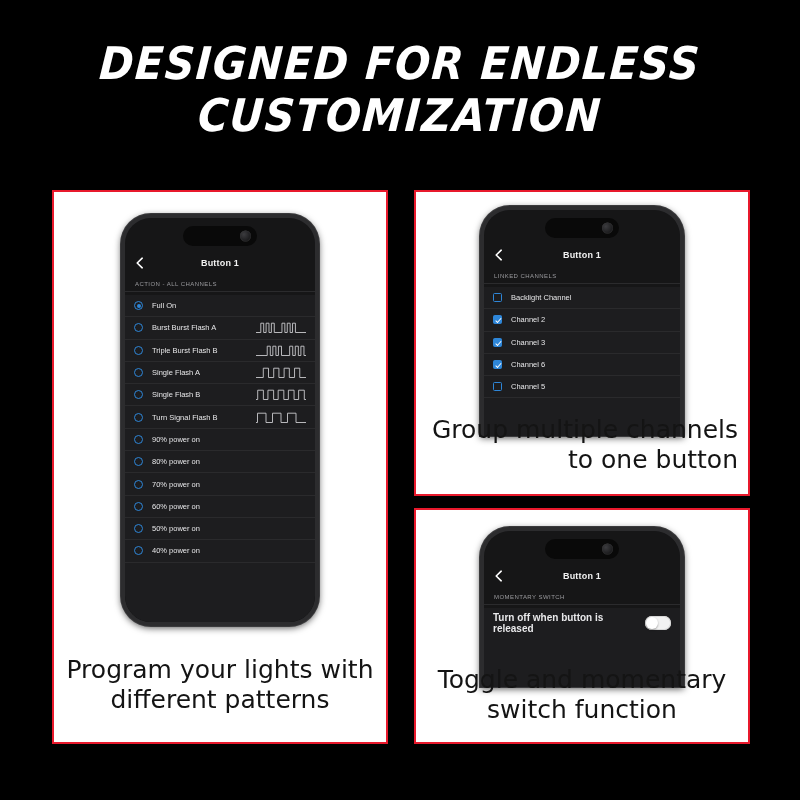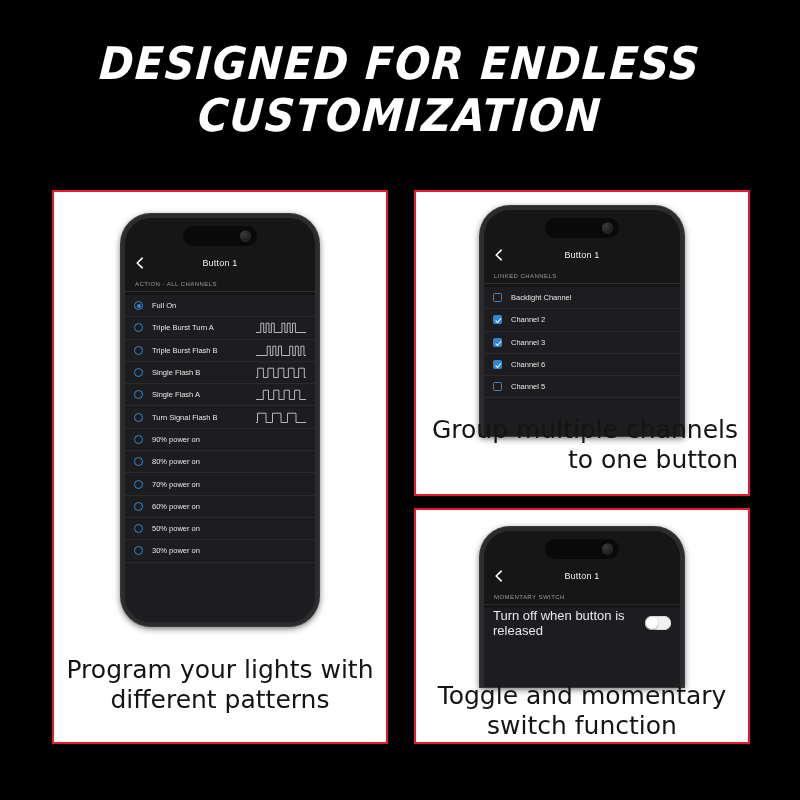--- a/index.html
+++ b/index.html
@@ -37,21 +37,21 @@
   #panel-tr .phone-wrap{top:14px;}
   #panel-br .phone-wrap{top:17px;}
 
   .caption{
     position:absolute;left:10px;right:10px;text-align:center;
     color:#141414;font-size:25px;line-height:1.18;
     font-family:"DejaVu Sans",sans-serif;
   }
   #panel-left .caption{bottom:28px;}
   #panel-tr .caption{bottom:20px;text-align:right;}
-  #panel-br .caption{bottom:2px;}
+  #panel-br .caption{bottom:18px;}
 
   
   .phone{
     position:relative;background:#1b1b1d;
     border:4px solid #2c2c2e;border-radius:30px;
     box-shadow:0 0 0 1px #3a3a3c, 0 2px 7px rgba(0,0,0,.65);
     box-sizing:border-box;overflow:hidden;
   }
   .phone.p1{width:198px;height:412px;}
   .phone.p2{width:204px;height:230px;border-bottom:none;border-radius:30px 30px 0 0;}
@@ -75,21 +75,21 @@
     background:radial-gradient(circle at 35% 35%,#3c3c3f 0%,#1a1a1c 70%);
     box-shadow:inset 0 0 1px #555;
   }
 
   
   .navbar{
     position:absolute;left:0;right:0;top:32px;height:26px;
     display:flex;align-items:center;justify-content:center;
     border-bottom:1px solid #2b2b2d;
   }
-  .navbar .title{color:#f2f2f2;font-size:9px;font-weight:normal;letter-spacing:.2px;}
+  .navbar .title{color:#f2f2f2;font-size:9px;font-weight:bold;letter-spacing:.2px;}
   .back-ico{
     position:absolute;left:9px;top:50%;transform:translateY(-50%);
     width:12px;height:12px;
   }
   .back-ico svg{display:block;}
 
   .section-label{
     position:absolute;left:0;right:0;
     color:#9a9a9e;font-size:6px;letter-spacing:.45px;
     padding:5px 0 4px 10px;box-sizing:border-box;
@@ -131,21 +131,21 @@
   }
 
   .wave{margin-left:auto;width:50px;height:13px;flex:0 0 auto;}
   .wave svg{display:block;}
 
   
   .toggle-row{
     position:relative;display:flex;align-items:center;
     padding:0 9px;height:30px;box-sizing:border-box;
   }
-  .toggle-row .label{color:#e9e9eb;font-size:13px;}
+  .toggle-row .label{color:#e9e9eb;font-size:10px;font-weight:bold;}
   .switch{
     margin-left:auto;width:26px;height:14px;border-radius:8px;
     background:#f2f2f2;position:relative;flex:0 0 auto;
     box-shadow:inset 0 0 0 1px #d8d8d8;
   }
   .switch .knob{
     position:absolute;left:1px;top:1px;width:12px;height:12px;border-radius:50%;
     background:#fff;box-shadow:0 1px 2px rgba(0,0,0,.35);
   }
 </style>
@@ -179,56 +179,56 @@
 
           <div class="section-label">ACTION - ALL CHANNELS</div>
 
           <div class="list" id="list-patterns">
               <div class="row">
                 <span class="radio on"></span>
                 <span class="label">Full On</span>
               </div>
               <div class="row">
                 <span class="radio"></span>
-                <span class="label">Triple Burst Turn A</span>
+                <span class="label">Burst Burst Flash A</span>
                 <span class="wave">
                   <svg viewBox="0 0 50 13" width="50" height="13">
                     <polyline points="0.00,11.50 4.81,11.50 4.81,2.20 7.69,2.20 7.69,11.50 10.10,11.50 10.10,2.20 12.98,2.20 12.98,11.50 15.38,11.50 15.38,2.20 18.27,2.20 18.27,11.50 25.96,11.50 25.96,2.20 28.85,2.20 28.85,11.50 31.25,11.50 31.25,2.20 34.13,2.20 34.13,11.50 36.54,11.50 36.54,2.20 39.42,2.20 39.42,11.50 50.00,11.50" fill="none" stroke="#c9c9cd" stroke-width="0.9" stroke-linejoin="miter" stroke-linecap="square"></polyline>
                   </svg>
                 </span>
               </div>
               <div class="row">
                 <span class="radio"></span>
                 <span class="label">Triple Burst Flash B</span>
                 <span class="wave">
                   <svg viewBox="0 0 50 13" width="50" height="13">
                     <polyline points="0.00,11.50 11.22,11.50 11.22,2.20 14.29,2.20 14.29,11.50 16.84,11.50 16.84,2.20 19.90,2.20 19.90,11.50 22.45,11.50 22.45,2.20 25.51,2.20 25.51,11.50 33.67,11.50 33.67,2.20 36.73,2.20 36.73,11.50 39.29,11.50 39.29,2.20 42.35,2.20 42.35,11.50 44.90,11.50 44.90,2.20 47.96,2.20 47.96,11.50 50.00,11.50" fill="none" stroke="#c9c9cd" stroke-width="0.9" stroke-linejoin="miter" stroke-linecap="square"></polyline>
                   </svg>
                 </span>
               </div>
               <div class="row">
                 <span class="radio"></span>
+                <span class="label">Single Flash A</span>
+                <span class="wave">
+                  <svg viewBox="0 0 50 13" width="50" height="13">
+                    <polyline points="0.00,11.50 7.29,11.50 7.29,2.20 12.50,2.20 12.50,11.50 17.71,11.50 17.71,2.20 22.92,2.20 22.92,11.50 28.13,11.50 28.13,2.20 33.33,2.20 33.33,11.50 38.54,11.50 38.54,2.20 43.75,2.20 43.75,11.50 50.00,11.50" fill="none" stroke="#c9c9cd" stroke-width="0.9" stroke-linejoin="miter" stroke-linecap="square"></polyline>
+                  </svg>
+                </span>
+              </div>
+              <div class="row">
+                <span class="radio"></span>
                 <span class="label">Single Flash B</span>
                 <span class="wave">
                   <svg viewBox="0 0 50 13" width="50" height="13">
                     <polyline points="0.00,11.50 1.70,11.50 1.70,2.20 7.39,2.20 7.39,11.50 11.93,11.50 11.93,2.20 17.61,2.20 17.61,11.50 22.16,11.50 22.16,2.20 27.84,2.20 27.84,11.50 32.39,11.50 32.39,2.20 38.07,2.20 38.07,11.50 42.61,11.50 42.61,2.20 48.30,2.20 48.30,11.50 50.00,11.50" fill="none" stroke="#c9c9cd" stroke-width="0.9" stroke-linejoin="miter" stroke-linecap="square"></polyline>
                   </svg>
                 </span>
               </div>
               <div class="row">
                 <span class="radio"></span>
-                <span class="label">Single Flash A</span>
-                <span class="wave">
-                  <svg viewBox="0 0 50 13" width="50" height="13">
-                    <polyline points="0.00,11.50 7.29,11.50 7.29,2.20 12.50,2.20 12.50,11.50 17.71,11.50 17.71,2.20 22.92,2.20 22.92,11.50 28.13,11.50 28.13,2.20 33.33,2.20 33.33,11.50 38.54,11.50 38.54,2.20 43.75,2.20 43.75,11.50 50.00,11.50" fill="none" stroke="#c9c9cd" stroke-width="0.9" stroke-linejoin="miter" stroke-linecap="square"></polyline>
-                  </svg>
-                </span>
-              </div>
-              <div class="row">
-                <span class="radio"></span>
                 <span class="label">Turn Signal Flash B</span>
                 <span class="wave">
                   <svg viewBox="0 0 50 13" width="50" height="13">
                     <polyline points="0.00,11.50 1.50,11.50 1.50,2.20 10.00,2.20 10.00,11.50 16.50,11.50 16.50,2.20 25.00,2.20 25.00,11.50 31.50,11.50 31.50,2.20 40.00,2.20 40.00,11.50 50.00,11.50" fill="none" stroke="#c9c9cd" stroke-width="0.9" stroke-linejoin="miter" stroke-linecap="square"></polyline>
                   </svg>
                 </span>
               </div>
               <div class="row">
                 <span class="radio"></span>
                 <span class="label">90% power on</span>
@@ -244,21 +244,21 @@
               <div class="row">
                 <span class="radio"></span>
                 <span class="label">60% power on</span>
               </div>
               <div class="row">
                 <span class="radio"></span>
                 <span class="label">50% power on</span>
               </div>
               <div class="row">
                 <span class="radio"></span>
-                <span class="label">30% power on</span>
+                <span class="label">40% power on</span>
               </div>
             </div>
         </div>
       </div>
     </div>
     <div class="caption">Program your lights with different patterns</div>
   </div>
 
   <div class="panel" id="panel-tr">
     <div class="phone-wrap">

